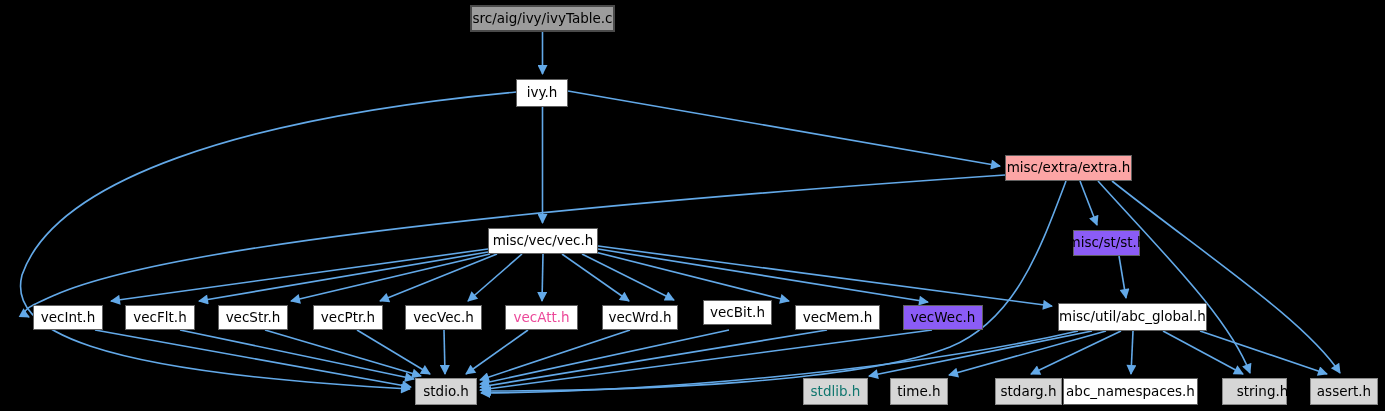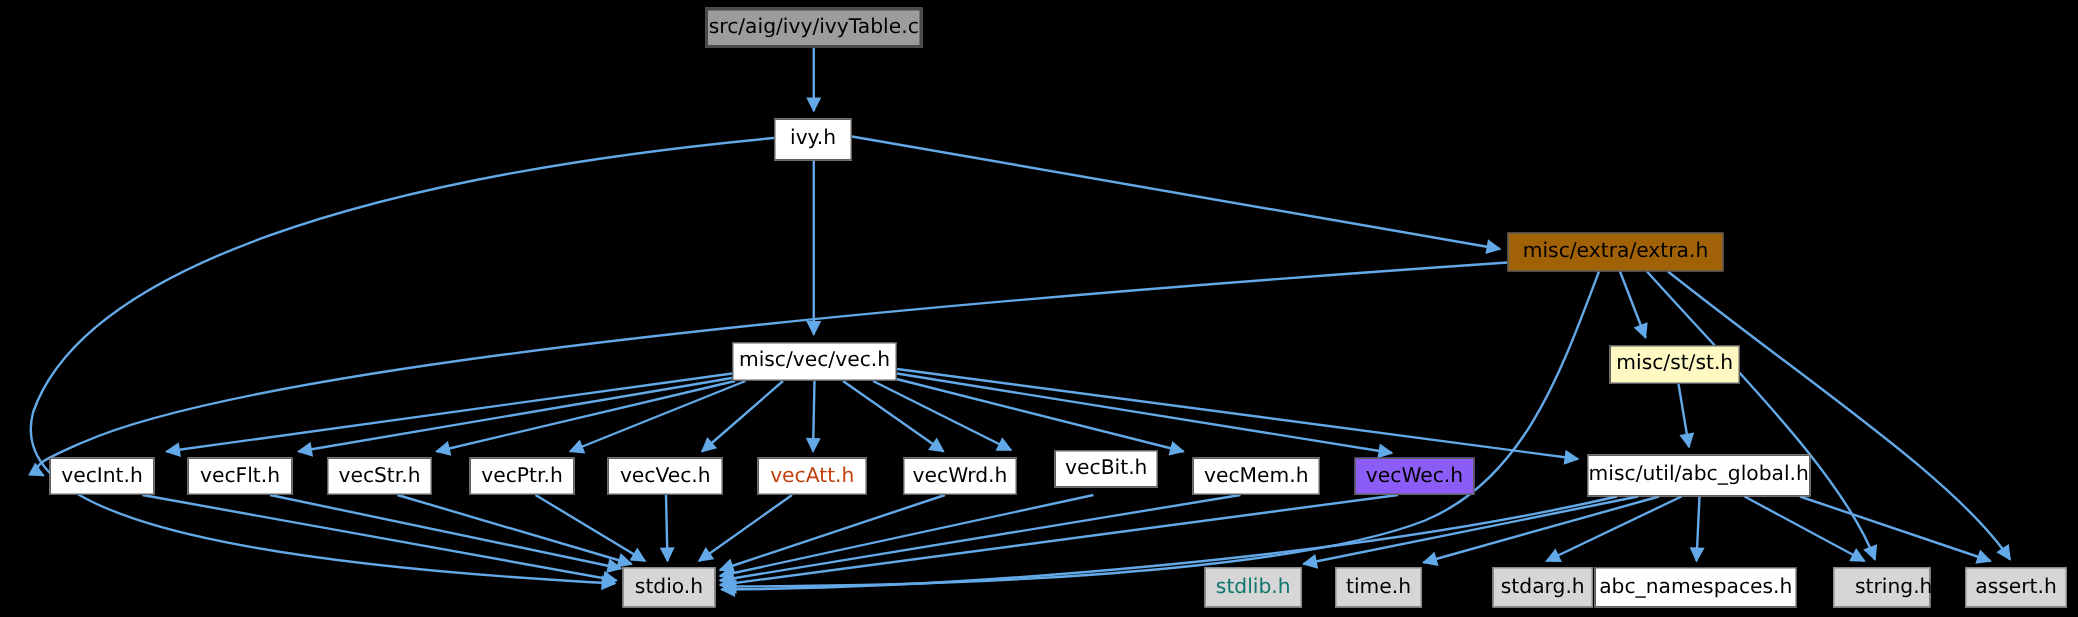--- a/index.html
+++ b/index.html
@@ -66,29 +66,29 @@
       <path d="M1092,331 L869,376" fill="none" stroke="#63a9e8" stroke-width="1.6" marker-end="url(#arrow)"></path>
       <path d="M1106,331 L949,375" fill="none" stroke="#63a9e8" stroke-width="1.6" marker-end="url(#arrow)"></path>
       <path d="M1121,331 L1031,374" fill="none" stroke="#63a9e8" stroke-width="1.6" marker-end="url(#arrow)"></path>
       <path d="M1133,331 L1131,374" fill="none" stroke="#63a9e8" stroke-width="1.6" marker-end="url(#arrow)"></path>
       <path d="M1163,331 L1243,374" fill="none" stroke="#63a9e8" stroke-width="1.6" marker-end="url(#arrow)"></path>
       <path d="M1200,331 L1327,374" fill="none" stroke="#63a9e8" stroke-width="1.6" marker-end="url(#arrow)"></path>
     </svg>
   <div id="node-layer">
       <div class="node" style="left: 470px; top: 5px; width: 145px; height: 27px; background: rgb(156, 156, 156); border: 2px solid rgb(74, 74, 74); color: rgb(0, 0, 0);">src/aig/ivy/ivyTable.c</div>
       <div class="node" style="left: 516px; top: 79px; width: 52px; height: 28px; background: rgb(255, 255, 255); border: 1px solid rgb(96, 96, 96); color: rgb(0, 0, 0);">ivy.h</div>
-      <div class="node" style="left: 1005px; top: 155px; width: 144px; height: 26px; background: #a16207; border: 1px solid rgb(96, 96, 96); color: rgb(0, 0, 0);">misc/extra/extra.h</div>
+      <div class="node" style="left: 1005px; top: 155px; width: 127px; height: 26px; background: #fca5a5; border: 1px solid rgb(96, 96, 96); color: rgb(0, 0, 0);">misc/extra/extra.h</div>
       <div class="node" style="left: 488px; top: 228px; width: 110px; height: 26px; background: rgb(255, 255, 255); border: 1px solid rgb(96, 96, 96); color: rgb(0, 0, 0);">misc/vec/vec.h</div>
-      <div class="node" style="left: 1073px; top: 230px; width: 87px; height: 26px; background: #fef9c3; border: 1px solid rgb(96, 96, 96); color: rgb(0, 0, 0);">misc/st/st.h</div>
+      <div class="node" style="left: 1073px; top: 230px; width: 67px; height: 26px; background: #8b5cf6; border: 1px solid rgb(96, 96, 96); color: rgb(0, 0, 0);">misc/st/st.h</div>
       <div class="node" style="left: 33px; top: 305px; width: 70px; height: 25px; background: rgb(255, 255, 255); border: 1px solid rgb(96, 96, 96); color: rgb(0, 0, 0);">vecInt.h</div>
       <div class="node" style="left: 125px; top: 305px; width: 70px; height: 25px; background: rgb(255, 255, 255); border: 1px solid rgb(96, 96, 96); color: rgb(0, 0, 0);">vecFlt.h</div>
       <div class="node" style="left: 218px; top: 305px; width: 70px; height: 25px; background: rgb(255, 255, 255); border: 1px solid rgb(96, 96, 96); color: rgb(0, 0, 0);">vecStr.h</div>
       <div class="node" style="left: 313px; top: 305px; width: 70px; height: 25px; background: rgb(255, 255, 255); border: 1px solid rgb(96, 96, 96); color: rgb(0, 0, 0);">vecPtr.h</div>
       <div class="node" style="left: 405px; top: 305px; width: 77px; height: 25px; background: rgb(255, 255, 255); border: 1px solid rgb(96, 96, 96); color: rgb(0, 0, 0);">vecVec.h</div>
-      <div class="node" style="left: 505px; top: 305px; width: 73px; height: 25px; background: rgb(255, 255, 255); border: 1px solid rgb(96, 96, 96); color: #c2410c;">vecAtt.h</div>
+      <div class="node" style="left: 505px; top: 305px; width: 73px; height: 25px; background: rgb(255, 255, 255); border: 1px solid rgb(96, 96, 96); color: #ec4899;">vecAtt.h</div>
       <div class="node" style="left: 602px; top: 305px; width: 76px; height: 25px; background: rgb(255, 255, 255); border: 1px solid rgb(96, 96, 96); color: rgb(0, 0, 0);">vecWrd.h</div>
       <div class="node" style="left: 703px; top: 300px; width: 69px; height: 25px; background: rgb(255, 255, 255); border: 1px solid rgb(96, 96, 96); color: rgb(0, 0, 0);">vecBit.h</div>
       <div class="node" style="left: 795px; top: 305px; width: 85px; height: 25px; background: rgb(255, 255, 255); border: 1px solid rgb(96, 96, 96); color: rgb(0, 0, 0);">vecMem.h</div>
       <div class="node" style="left: 903px; top: 305px; width: 80px; height: 25px; background: #8b5cf6; border: 1px solid rgb(96, 96, 96); color: rgb(0, 0, 0);">vecWec.h</div>
       <div class="node" style="left: 1058px; top: 303px; width: 149px; height: 28px; background: rgb(255, 255, 255); border: 1px solid rgb(96, 96, 96); color: rgb(0, 0, 0);">misc/util/abc_global.h</div>
       <div class="node" style="left: 415px; top: 378px; width: 62px; height: 27px; background: rgb(214, 214, 214); border: 1px solid rgb(138, 138, 138); color: rgb(0, 0, 0);">stdio.h</div>
       <div class="node" style="left: 803px; top: 378px; width: 65px; height: 27px; background: rgb(214, 214, 214); border: 1px solid rgb(138, 138, 138); color: #0f766e;">stdlib.h</div>
       <div class="node" style="left: 890px; top: 378px; width: 58px; height: 27px; background: rgb(214, 214, 214); border: 1px solid rgb(138, 138, 138); color: rgb(0, 0, 0);">time.h</div>
       <div class="node" style="left: 970px; top: 378px; width: 67px; height: 27px; background: rgb(214, 214, 214); border: 1px solid rgb(138, 138, 138); color: rgb(0, 0, 0); margin-left: 25px;">stdarg.h</div>
       <div class="node" style="left: 1063px; top: 378px; width: 135px; height: 27px; background: rgb(255, 255, 255); border: 1px solid rgb(96, 96, 96); color: rgb(0, 0, 0);">abc_namespaces.h</div>

